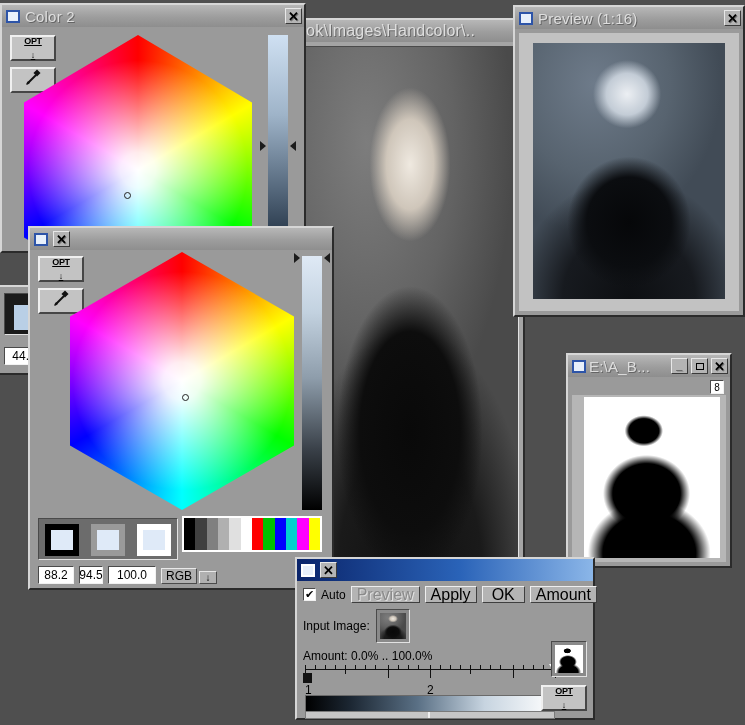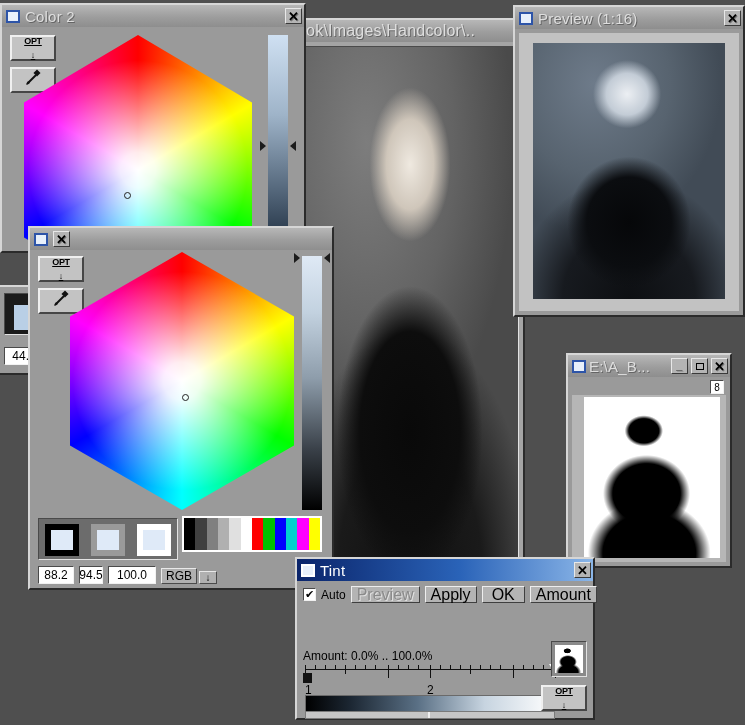--- a/index.html
+++ b/index.html
@@ -344,33 +344,38 @@
     </div>
     <div class="numfield" style="position:absolute; right:6px; top:25px; width:14px; height:14px; font-size:10px;">8</div>
     <div style="position:absolute; left:4px; top:40px; right:4px; bottom:4px; background:#b6b6b6;">
       <div class="photo-silhouette" style="position:absolute; left:12px; top:2px; right:6px; bottom:4px;"></div>
     </div>
   </div>
 
   <div class="win raised" style="left:295px; top:557px; width:300px; height:163px;">
     <div class="titlebar active">
       <div class="sysicon" style="border-color:#ffffff;"></div>
-      <div class="tb-title">Tint</div>
       <div class="tb-btn">✕</div>
     </div>
 
     <div style="position:absolute; left:6px; top:27px; display:flex; align-items:center; gap:5px;">
       <div class="chk">✔</div>
       <span class="lbl">Auto</span>
       <div class="pbtn disabled">Preview</div>
       <div class="pbtn">Apply</div>
       <div class="pbtn" style="padding:0 9px;">OK</div>
       <div class="pbtn">Amount</div>
     </div>
 
+    <div style="position:absolute; left:6px; top:50px; display:flex; align-items:center; gap:6px;">
+      <span class="lbl">Input Image:</span>
+      <div class="sunken" style="width:34px; height:34px; background:#8a8a8a; padding:3px;">
+        <div class="photo-man" style="width:100%; height:100%;"></div>
+      </div>
+    </div>
 
     <div class="lbl" style="position:absolute; left:6px; top:90px;">Amount: 0.0% .. 100.0%</div>
 
     <div class="ruler" style="position:absolute; left:8px; top:106px; width:250px;">
       <div class="ruler-base"></div>
       <div class="tick maj" style="left:0%"></div>
       <div class="tick min" style="left:4%"></div>
       <div class="tick min" style="left:8%"></div>
       <div class="tick min" style="left:12%"></div>
       <div class="tick med" style="left:16%"></div>

